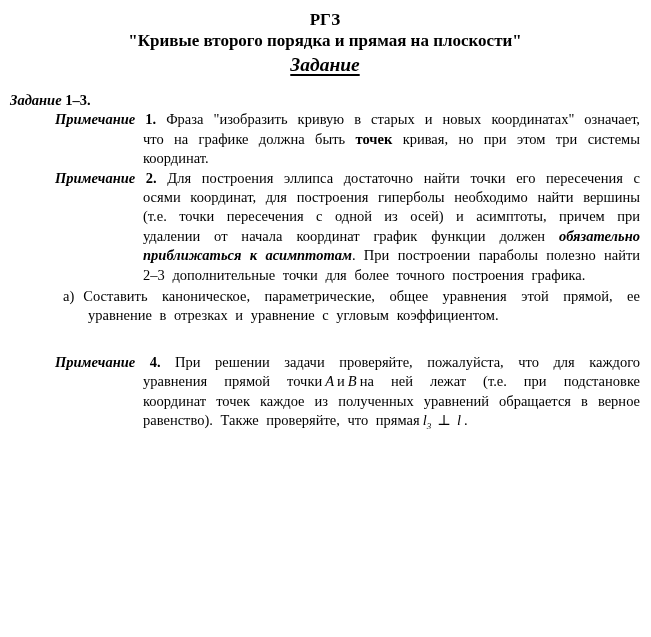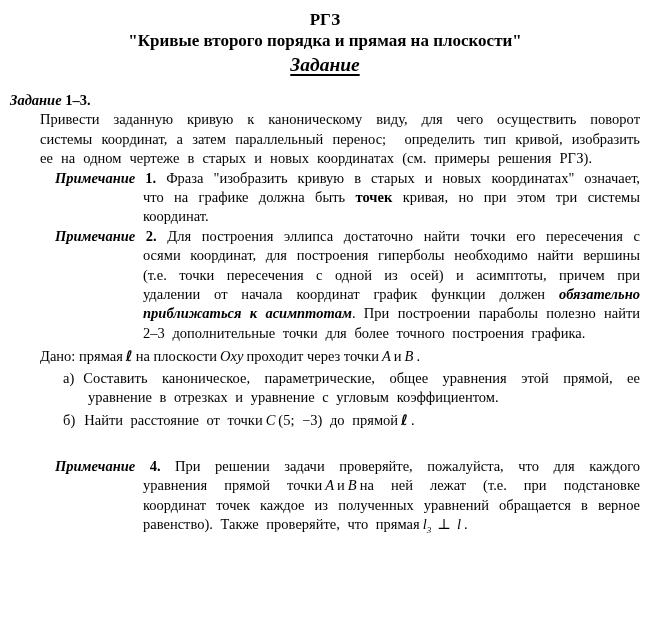--- a/index.html
+++ b/index.html
@@ -38,30 +38,27 @@
 <body>
 
 <div class="page">
 
   <div class="tc title-main">РГЗ</div>
   <div class="tc title-sub">"Кривые второго порядка и прямая на плоскости"</div>
   <div class="tc title-task"><span class="u">Задание</span></div>
 
   <p class="sec-h"><span class="bi">Задание</span><span class="b">&nbsp;1–3.</span></p>
 
-  <p class="intro">Привести заданную кривую к каноническому виду, для чего осуществить поворот системы координат, а затем параллельный перенос;&nbsp; определить тип кривой, изобразить ее на одном чертеже в старых и новых координатах (см. примеры решения РГЗ).</p>
 
   <p class="note"><span class="bi">Примечание</span><span class="b">&nbsp;1.&nbsp;</span><span>Фраза "изобразить кривую в старых и новых координатах" означает, что на графике должна быть </span><span class="b">точек</span><span> кривая, но при этом три системы координат.</span></p>
 
   <p class="note"><span class="bi">Примечание</span><span class="b">&nbsp;2.&nbsp;</span><span>Для построения эллипса достаточно найти точки его пересечения с осями координат, для построения гиперболы необходимо найти вершины (т.е. точки пересечения с одной из осей) и асимптоты, причем при удалении от начала координат график функции должен </span><span class="bib">обязательно приближаться к асимптотам</span><span>. При построении параболы полезно найти 2–3 дополнительные точки для более точного построения графика.</span></p>
 
 
 
-  <p class="dano"><span>Дано: прямая</span><span class="lscript">ℓ</span><span>на плоскости</span><span class="math">Oxy</span><span>проходит через точки</span><span class="math">A</span><span>и</span><span class="math">B</span><span>.</span></p>
 
   <p class="item"><span class="marker">а)</span><span>Составить каноническое, параметрические, общее уравнения этой прямой, ее уравнение в отрезках и уравнение с угловым коэффициентом.</span></p>
 
-  <p class="item"><span class="marker">б)</span><span>Найти расстояние от точки</span><span class="math">C</span><span>(5; −3) до прямой</span><span class="lscript">ℓ</span><span>.</span></p>
 
 
   <p class="note note4"><span class="bi">Примечание</span><span class="b">&nbsp;4.&nbsp;</span><span>При решении задачи проверяйте, пожалуйста, что для каждого уравнения прямой точки</span><span class="math">A</span><span>и</span><span class="math">B</span><span>на ней лежат (т.е. при подстановке координат точек каждое из полученных уравнений обращается в верное равенство). Также проверяйте, что прямая</span><span class="math"><span>l</span><sub>3</sub></span><span class="math">⊥</span><span class="math">l</span><span>.</span></p>
 
 </div>
 
 </body></html>

